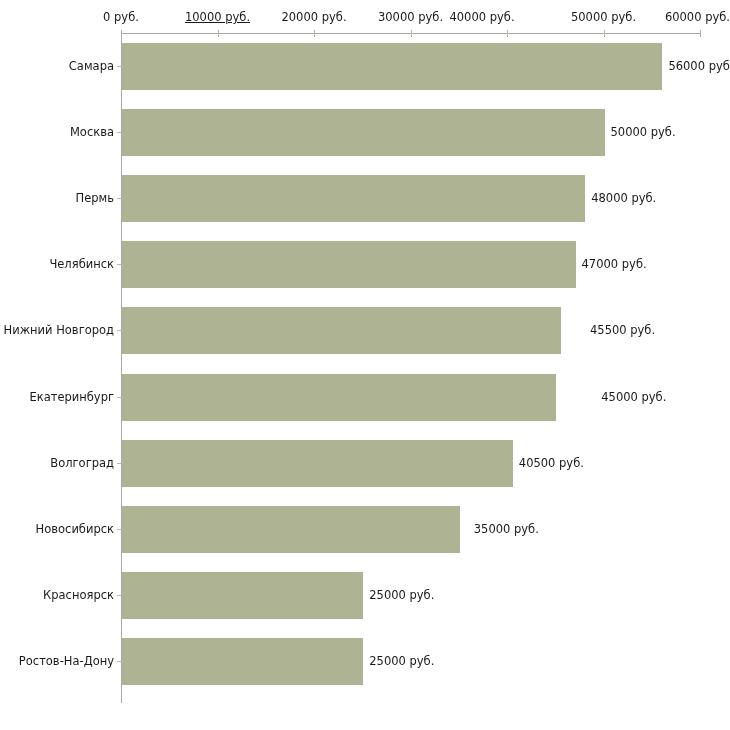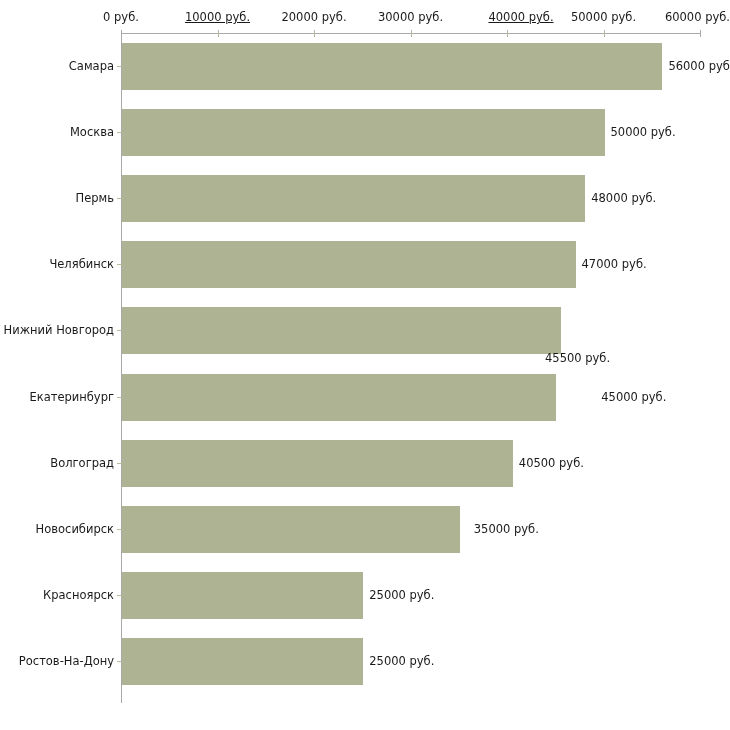--- a/index.html
+++ b/index.html
@@ -148,21 +148,21 @@
         <div class="x-tick-inner" style="left: 507px;"></div>
         <div class="x-tick" style="left: 603.5px;"></div>
         <div class="x-tick-inner" style="left: 603.5px;"></div>
         <div class="x-tick" style="left: 700px;"></div>
       </div>
     <div id="x-tick-labels">
         <div class="x-tick-label" style="left: 121px;">0 руб.</div>
         <div class="x-tick-label" style="left: 217.5px; text-decoration: underline;">10000 руб.</div>
         <div class="x-tick-label" style="left: 314px;">20000 руб.</div>
         <div class="x-tick-label" style="left: 410.5px;">30000 руб.</div>
-        <div class="x-tick-label" style="left: 521px; text-decoration: underline;">40000 руб.</div>
+        <div class="x-tick-label" style="left: 482px;">40000 руб.</div>
         <div class="x-tick-label" style="left: 603.5px;">50000 руб.</div>
         <div class="x-tick-label last" style="left: 730px;">60000 руб.</div>
       </div>
   </div>
 
   <div id="plot-area">
     <div id="y-axis-line"></div>
     <div id="bars">
         <div class="bar-row" style="top: 0px;">
           <div class="bar-track"></div>
@@ -190,21 +190,21 @@
           <div class="y-tick"></div>
           <div class="cat-label">Челябинск</div>
           <div class="bar" style="width: 453.55px; background: rgb(174, 179, 148);"></div>
           <div class="bar-value" style="left: 581.55px;">47000 руб.</div>
         </div>
         <div class="bar-row" style="top: 264.4px;">
           <div class="bar-track"></div>
           <div class="y-tick"></div>
           <div class="cat-label">Нижний Новгород</div>
           <div class="bar" style="width: 439.075px; background: rgb(174, 179, 148);"></div>
-          <div class="bar-value" style="left: 545px; margin-top: 28px;">45500 руб.</div>
+          <div class="bar-value" style="left: 590px;">45500 руб.</div>
         </div>
         <div class="bar-row" style="top: 330.5px;">
           <div class="bar-track"></div>
           <div class="y-tick"></div>
           <div class="cat-label">Екатеринбург</div>
           <div class="bar" style="width: 434.25px; background: rgb(174, 179, 148);"></div>
           <div class="bar-value" style="left: 562.25px; margin-left: 39px;">45000 руб.</div>
         </div>
         <div class="bar-row" style="top: 396.6px;">
           <div class="bar-track"></div>

